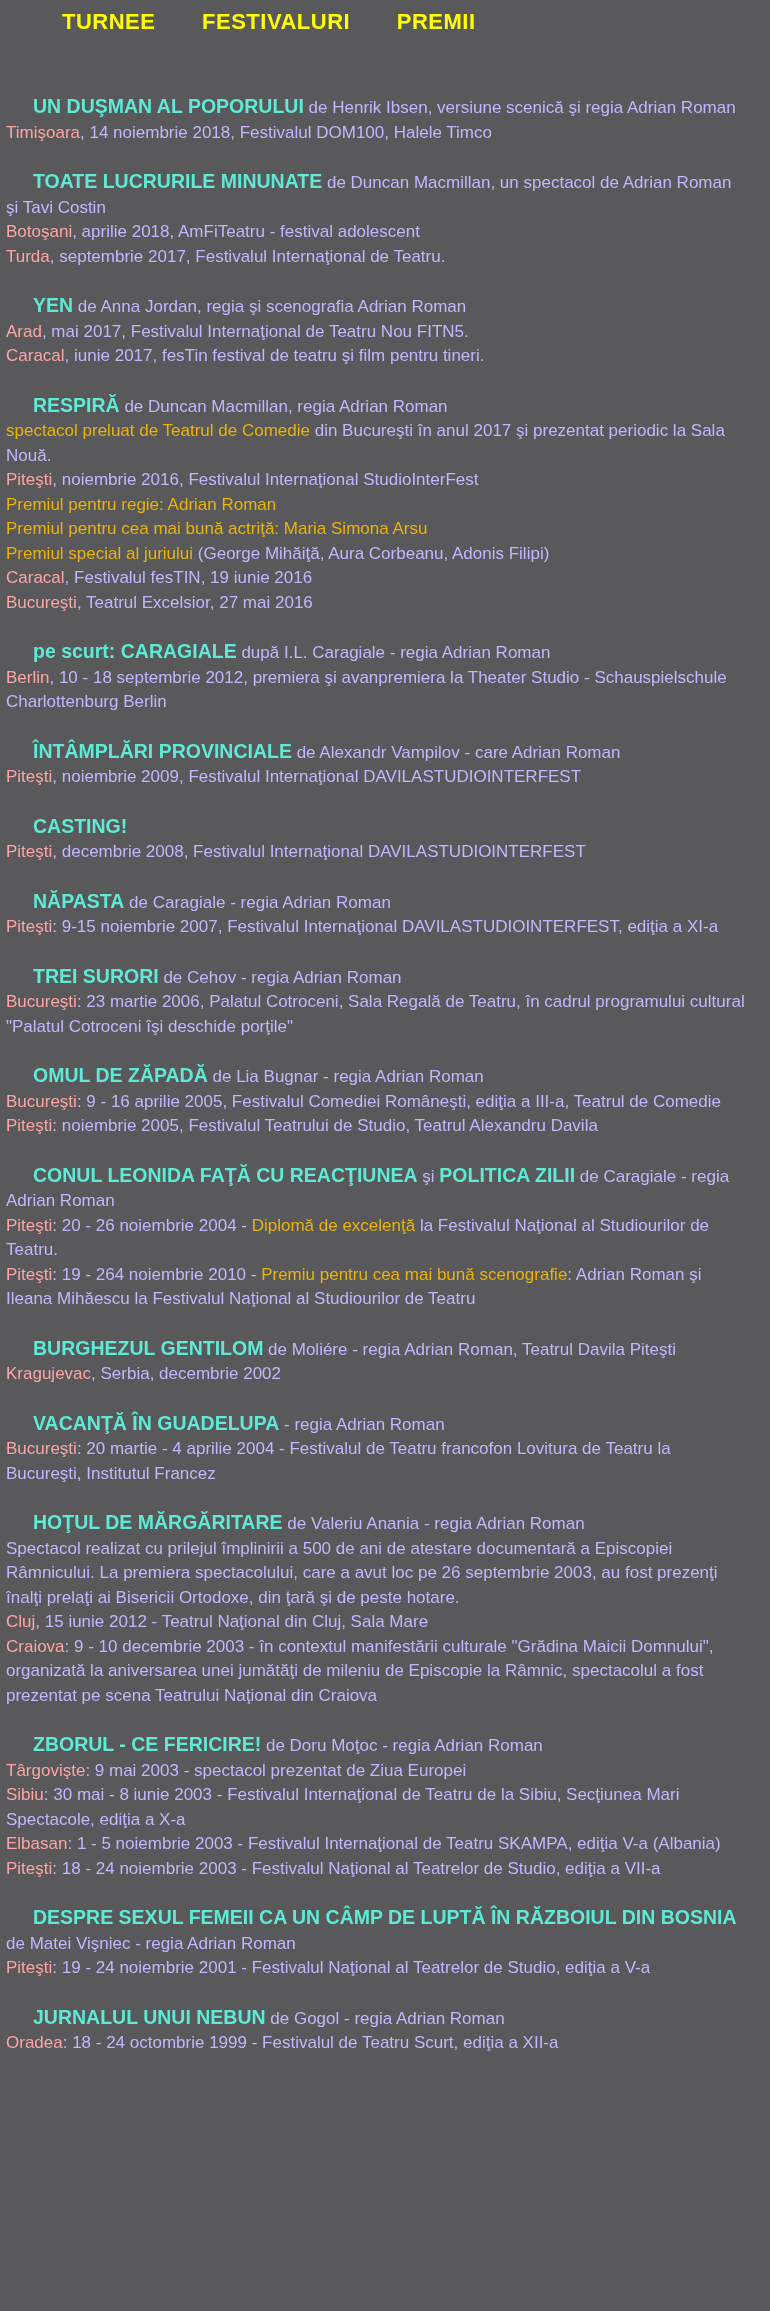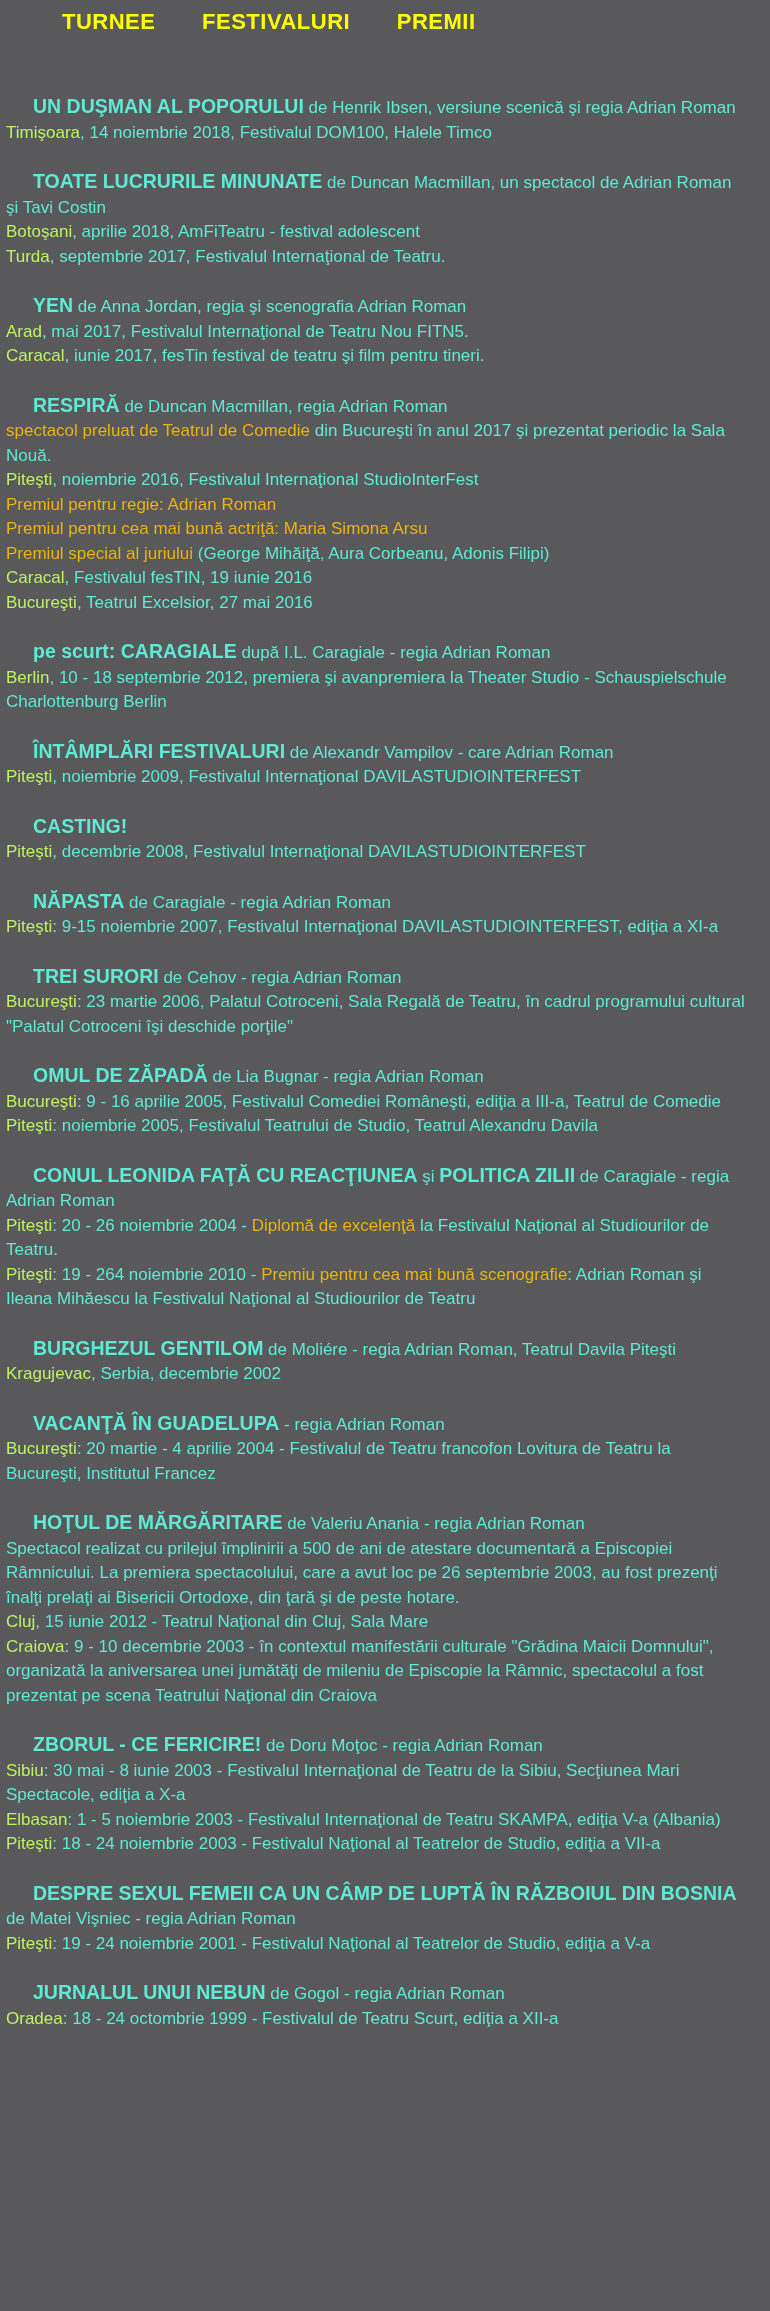--- a/index.html
+++ b/index.html
@@ -28,22 +28,22 @@
   .entries { margin-top: 58px; }
   .entry { margin-top: 24px; }
   .entry:first-child { margin-top: 0; }
   .line { }
   .line.first { text-indent: 27px; }
   .seg-title {
     color: #5eead4;
     font-weight: bold;
     font-size: 19.5px;
   }
-  .seg-body { color: #5eead4; }
-  .seg-city { color: #bef264; }
+  .seg-body { color: #c4b5fd; }
+  .seg-city { color: #fca5a5; }
   .seg-accent { color: #eab308; }
 </style>
 </head>
 <body>
 
 <div class="nav">
   <span>TURNEE</span>
   <span>FESTIVALURI</span>
   <span>PREMII</span>
 </div>
@@ -71,21 +71,21 @@
       <div class="line"><span class="seg-accent">Premiul pentru cea mai bună actriţă: Maria Simona Arsu</span></div>
       <div class="line"><span class="seg-accent">Premiul special al juriului</span><span class="seg-body"> (George Mihăiţă, Aura Corbeanu, Adonis Filipi)</span></div>
       <div class="line"><span class="seg-city">Caracal</span><span class="seg-body">, Festivalul fesTIN, 19 iunie 2016</span></div>
       <div class="line"><span class="seg-city">Bucureşti</span><span class="seg-body">, Teatrul Excelsior, 27 mai 2016</span></div>
     </div>
     <div class="entry">
       <div class="line first"><span class="seg-title">pe scurt: CARAGIALE</span><span class="seg-body"> după I.L. Caragiale - regia Adrian Roman</span></div>
       <div class="line"><span class="seg-city">Berlin</span><span class="seg-body">, 10 - 18 septembrie 2012, premiera şi avanpremiera la Theater Studio - Schauspielschule Charlottenburg Berlin</span></div>
     </div>
     <div class="entry">
-      <div class="line first"><span class="seg-title">ÎNTÂMPLĂRI FESTIVALURI</span><span class="seg-body"> de Alexandr Vampilov - care Adrian Roman</span></div>
+      <div class="line first"><span class="seg-title">ÎNTÂMPLĂRI PROVINCIALE</span><span class="seg-body"> de Alexandr Vampilov - care Adrian Roman</span></div>
       <div class="line"><span class="seg-city">Piteşti</span><span class="seg-body">, noiembrie 2009, Festivalul Internaţional DAVILASTUDIOINTERFEST</span></div>
     </div>
     <div class="entry">
       <div class="line first"><span class="seg-title">CASTING!</span></div>
       <div class="line"><span class="seg-city">Piteşti</span><span class="seg-body">, decembrie 2008, Festivalul Internaţional DAVILASTUDIOINTERFEST</span></div>
     </div>
     <div class="entry">
       <div class="line first"><span class="seg-title">NĂPASTA</span><span class="seg-body"> de Caragiale - regia Adrian Roman</span></div>
       <div class="line"><span class="seg-city">Piteşti</span><span class="seg-body">: 9-15 noiembrie 2007, Festivalul Internaţional DAVILASTUDIOINTERFEST, ediţia a XI-a</span></div>
     </div>
@@ -112,20 +112,21 @@
       <div class="line"><span class="seg-city">Bucureşti</span><span class="seg-body">: 20 martie - 4 aprilie 2004 - Festivalul de Teatru francofon Lovitura de Teatru la Bucureşti, Institutul Francez</span></div>
     </div>
     <div class="entry">
       <div class="line first"><span class="seg-title">HOŢUL DE MĂRGĂRITARE</span><span class="seg-body"> de Valeriu Anania - regia Adrian Roman</span></div>
       <div class="line"><span class="seg-body">Spectacol realizat cu prilejul împlinirii a 500 de ani de atestare documentară a Episcopiei Râmnicului. La premiera spectacolului, care a avut loc pe 26 septembrie 2003, au fost prezenţi înalţi prelaţi ai Bisericii Ortodoxe, din ţară şi de peste hotare.</span></div>
       <div class="line"><span class="seg-city">Cluj</span><span class="seg-body">, 15 iunie 2012 - Teatrul Naţional din Cluj, Sala Mare</span></div>
       <div class="line"><span class="seg-city">Craiova</span><span class="seg-body">: 9 - 10 decembrie 2003 - în contextul manifestării culturale "Grădina Maicii Domnului",  organizată la aniversarea unei jumătăţi de mileniu de Episcopie la Râmnic, spectacolul a fost prezentat pe scena Teatrului Naţional din Craiova</span></div>
     </div>
     <div class="entry">
       <div class="line first"><span class="seg-title">ZBORUL - CE FERICIRE!</span><span class="seg-body"> de Doru Moţoc - regia Adrian Roman</span></div>
+      <div class="line"><span class="seg-city">Târgovişte</span><span class="seg-body">: 9 mai 2003 - spectacol prezentat de Ziua Europei</span></div>
       <div class="line"><span class="seg-city">Sibiu</span><span class="seg-body">: 30 mai - 8 iunie 2003 - Festivalul Internaţional de Teatru de la Sibiu, Secţiunea Mari Spectacole, ediţia a X-a</span></div>
       <div class="line"><span class="seg-city">Elbasan</span><span class="seg-body">: 1 - 5 noiembrie 2003 - Festivalul Internaţional de Teatru SKAMPA, ediţia V-a (Albania)</span></div>
       <div class="line"><span class="seg-city">Piteşti</span><span class="seg-body">: 18 - 24 noiembrie 2003 - Festivalul Naţional al Teatrelor de Studio, ediţia a VII-a</span></div>
     </div>
     <div class="entry">
       <div class="line first"><span class="seg-title">DESPRE SEXUL FEMEII CA UN CÂMP DE LUPTĂ ÎN RĂZBOIUL DIN BOSNIA</span><span class="seg-body"> de Matei Vişniec - regia Adrian Roman</span></div>
       <div class="line"><span class="seg-city">Piteşti</span><span class="seg-body">: 19 - 24 noiembrie 2001 - Festivalul Naţional al Teatrelor de Studio, ediţia a V-a</span></div>
     </div>
     <div class="entry">
       <div class="line first"><span class="seg-title">JURNALUL UNUI NEBUN</span><span class="seg-body"> de Gogol - regia Adrian Roman</span></div>

